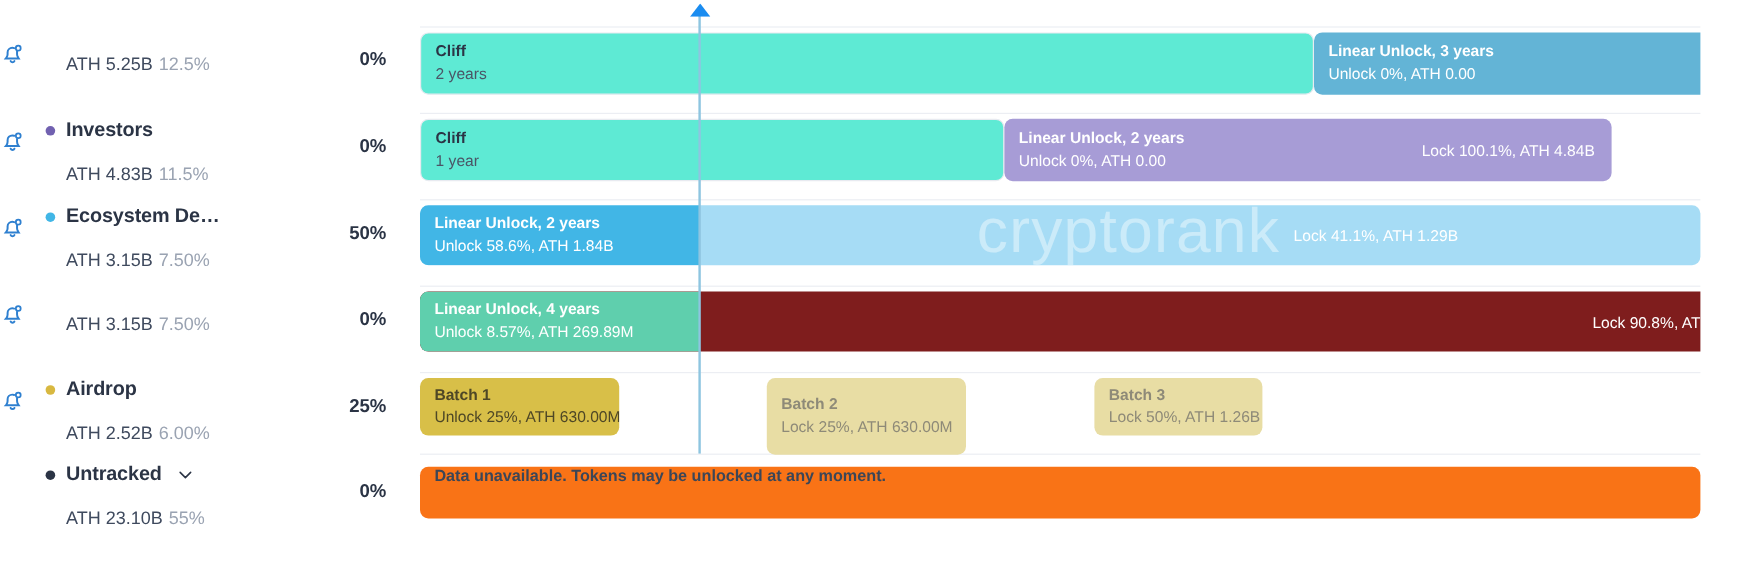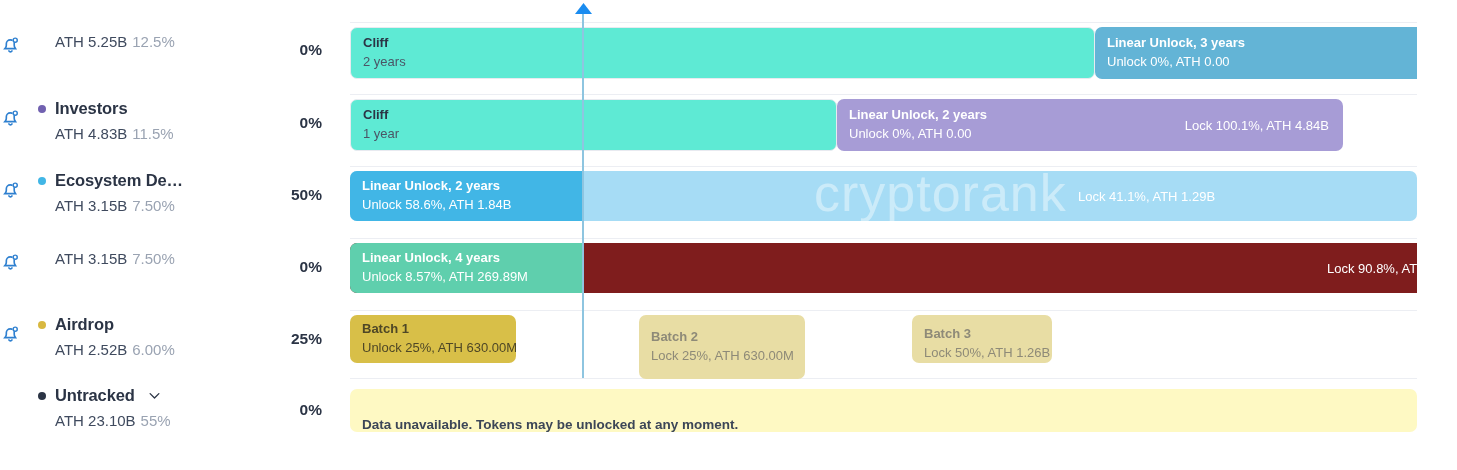--- a/index.html
+++ b/index.html
@@ -19,21 +19,21 @@
   .legend-text { flex: 1 1 auto; padding-left: 4px; }
   .name-line { display: flex; align-items: center; gap: 9px; }
   .dot { width: 8px; height: 8px; border-radius: 50%; flex: 0 0 8px; }
   .name {
     font-size: 16.5px; font-weight: 700; color: #2b3445;
     letter-spacing: -0.1px; white-space: nowrap;
   }
   .chev { display: inline-block; margin-left: 3px; color: #2b3445; }
   .chev svg { display: block; }
   .sub {
-    margin-top: 7px; padding-left: 17px;
+    margin-top: 19px; padding-left: 17px;
     font-size: 15px; color: #3f4a5e; white-space: nowrap;
   }
   .sub .pct { color: #9aa3b2; margin-left: 5px; }
   .pctbig {
     position: absolute; width: 64px; text-align: right;
     font-size: 15.5px; font-weight: 700; color: #2b3445;
   }
 
   
   .timeline { position: absolute; left: 350px; top: 0; width: 1067px; height: 470px; }
@@ -55,22 +55,22 @@
     position: absolute; z-index: 3; font-size: 13px; white-space: nowrap;
   }
 
   .cliff {
     background: #5eead4; border: 1px solid #e8eaf0;
   }
   .cliff .t1 { color: #2b3445; }
   .cliff .t2 { color: #4b5566; }
 
   .untracked-box {
-    position: absolute; background: #fef9c3; border-radius: 7px;
-    display: flex; align-items: flex-end;
+    position: absolute; background: #f97316; border-radius: 7px;
+    display: flex; align-items: flex-start;
   }
   .untracked-box .txt {
     padding-left: 12px; font-size: 13.5px; font-weight: 700; color: #3c4657;
     white-space: nowrap;
   }
 
   
   .watermark {
     position: absolute; z-index: 1; pointer-events: none;
     font-size: 52px; font-weight: 400; letter-spacing: 1px;
@@ -263,21 +263,21 @@
         <div class="t1">Batch 1</div>
         <div class="t2">Unlock 25%, ATH 630.00M</div>
       </div>
     </div>
     <div class="bar" style="left:289px; top:315px; width:166px; height:64px; background:#e8dda4;">
       <div class="lbl" style="color:#8e8a78;">
         <div class="t1">Batch 2</div>
         <div class="t2">Lock 25%, ATH 630.00M</div>
       </div>
     </div>
-    <div class="bar" style="left:562px; top:315px; width:140px; height:48px; background:#e8dda4;align-items:flex-end;">
+    <div class="bar" style="left:562px; top:315px; width:140px; height:48px; background:#e8dda4;">
       <div class="lbl" style="color:#8e8a78;">
         <div class="t1">Batch 3</div>
         <div class="t2">Lock 50%, ATH 1.26B</div>
       </div>
     </div>
 
     <div class="untracked-box" style="left:0; top:389px; width:1067px; height:43px;">
       <div class="txt">Data unavailable. Tokens may be unlocked at any moment.</div>
     </div>
 

